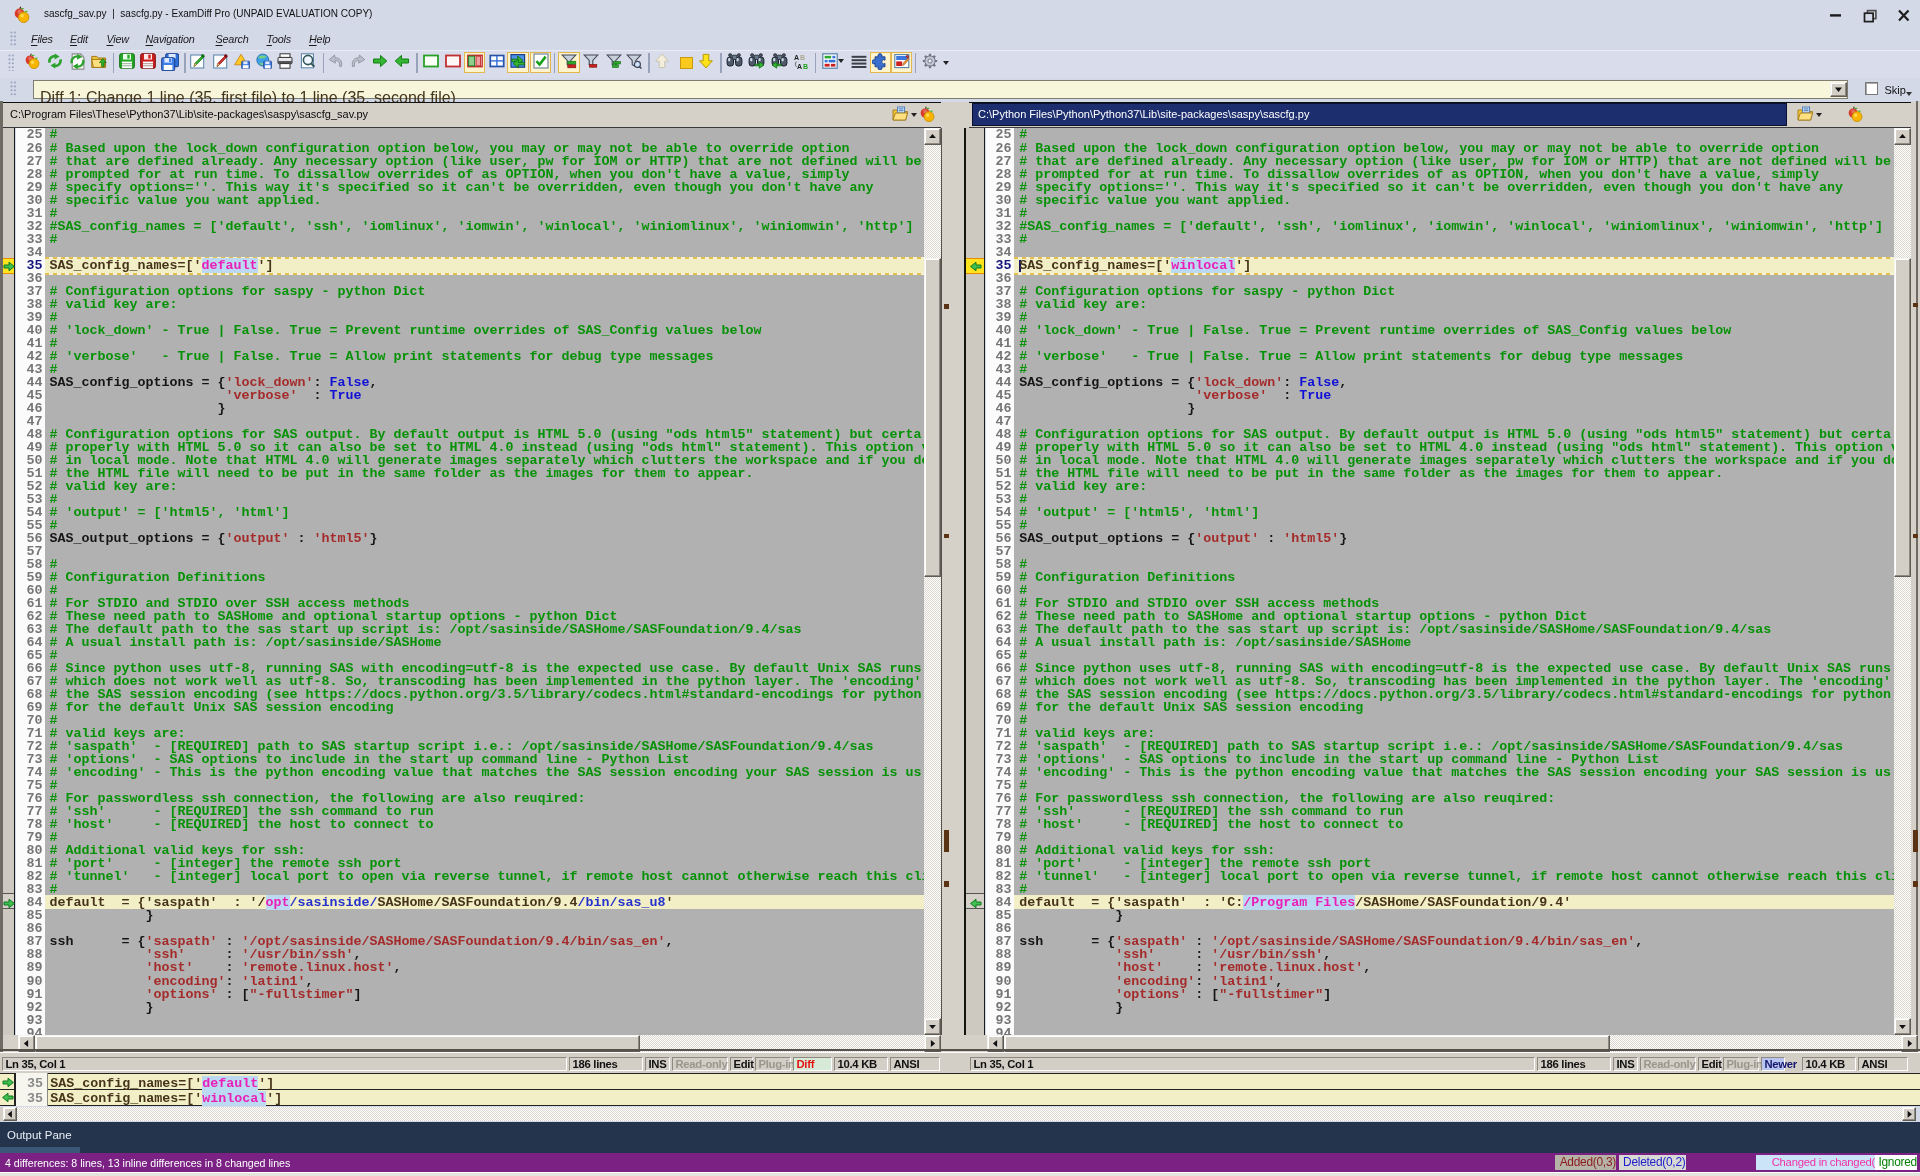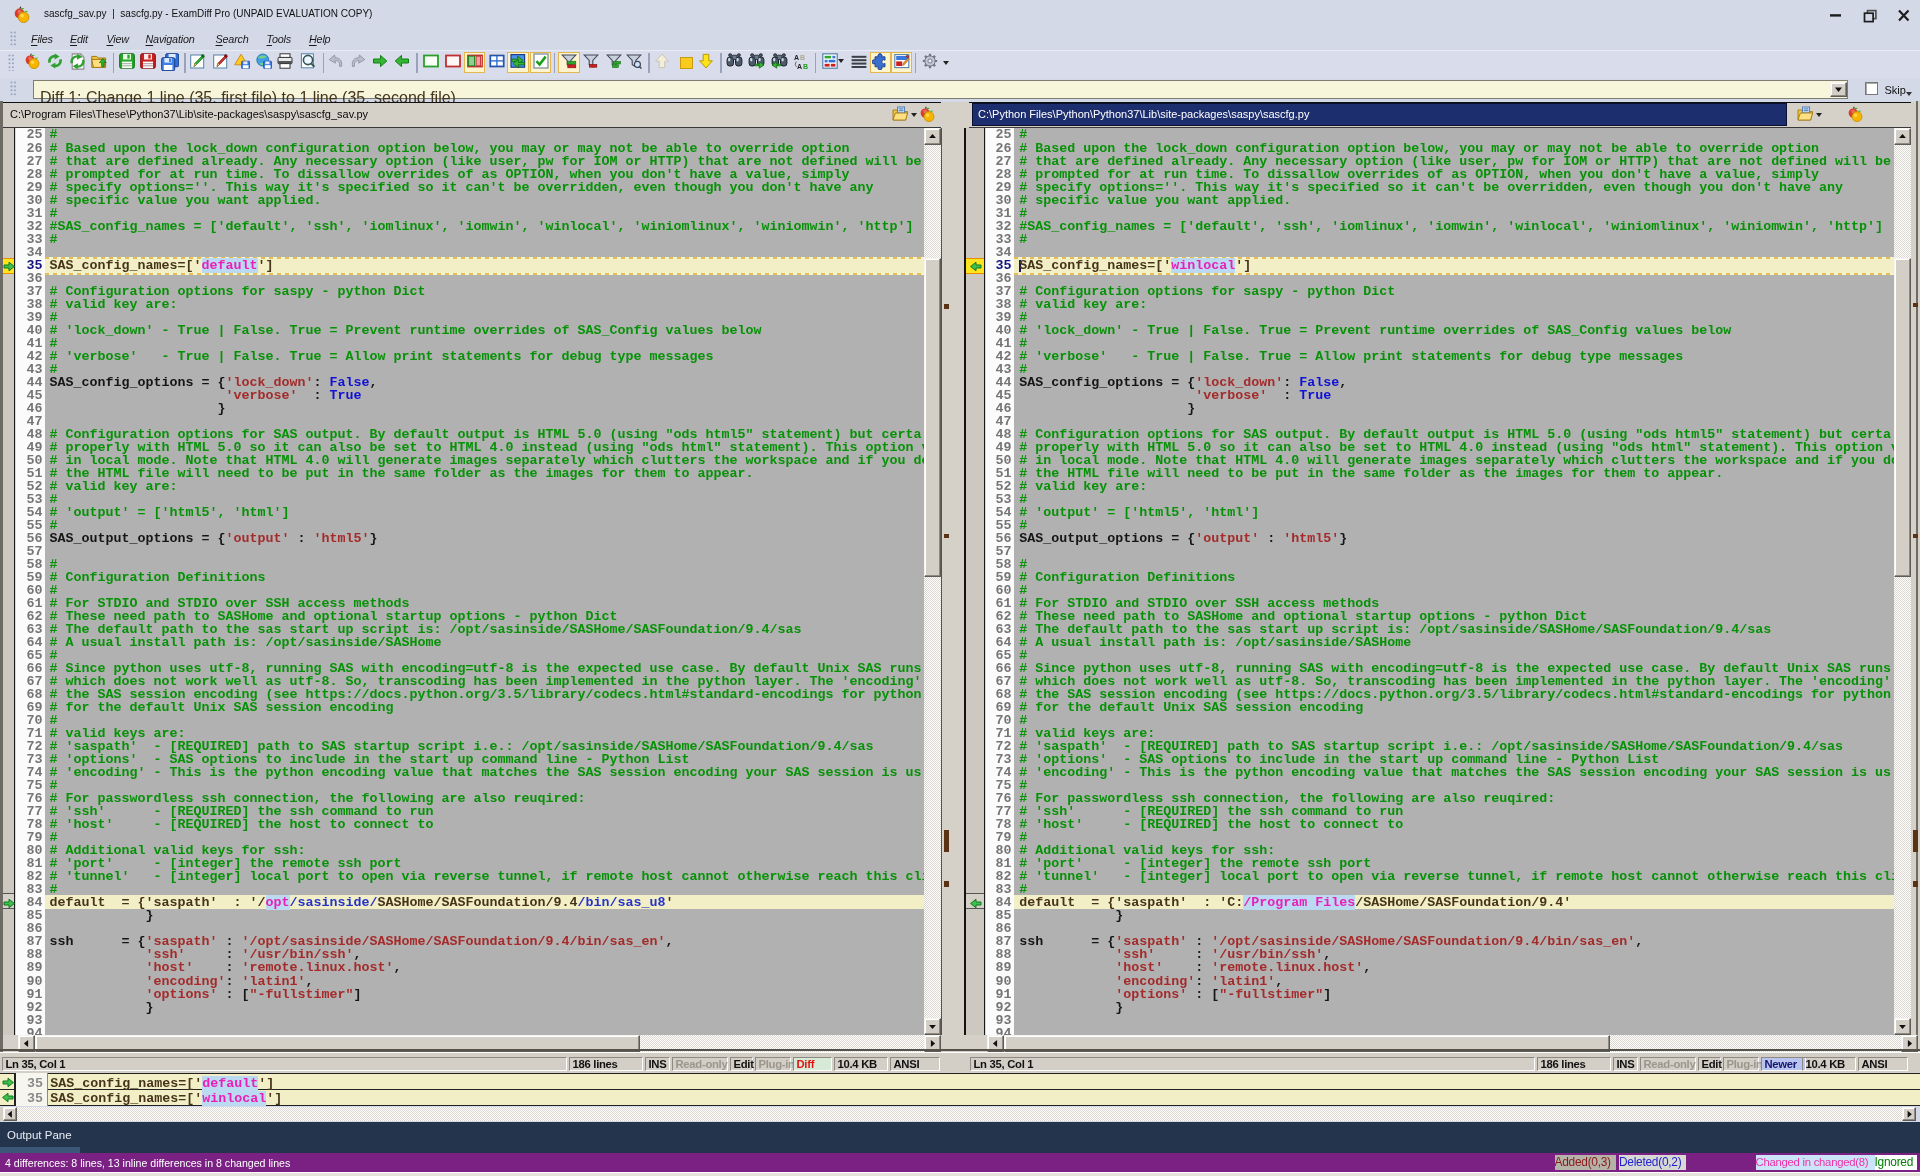--- a/index.html
+++ b/index.html
@@ -14,21 +14,21 @@
 .sbt { position:absolute; background:#d3cfc7; border:1px solid;
   border-color:#f6f4f0 #5f5b55 #5f5b55 #f6f4f0; box-shadow:inset -1px -1px 0 #8e8a82, inset 1px 1px 0 #fff; }
 .track { position:absolute; background:#f2f0ec;
   background-image:conic-gradient(#fff 90deg,#dbd7cf 90deg 180deg,#fff 180deg 270deg,#dbd7cf 270deg);
   background-size:2px 2px; }
 .stc { position:absolute; top:1056.5px; height:14.5px; border:1px solid; border-color:#8e8a82 #fff #fff #8e8a82;
   font-size:11.3px; color:#111; padding-left:2.5px; letter-spacing:-0.3px; line-height:12.5px; overflow:visible; white-space:nowrap;font-weight:bold; }
 .menu { position:absolute; top:32.8px; font-size:10.8px; letter-spacing:-0.2px; color:#1a1a1a;font-style:italic; }
 .menu u { text-decoration:underline; text-underline-offset:1.5px; }
 .pcell { position:absolute; top:1155.4px; height:14.8px; font-size:11.9px; line-height:14.6px; letter-spacing:-0.25px;
-  text-align:left; overflow:hidden; white-space:nowrap; }
+  text-align:right; overflow:hidden; white-space:nowrap; }
 </style></head>
 <body>
 
 <div class="abs" style="left:0;top:0;width:1920px;height:28px;background:#d4d9e8"></div>
 <svg style="position:absolute;left:13px;top:6px" width="17" height="17" viewBox="0 0 16 16">
     <circle cx="6.2" cy="7" r="4.6" fill="#d93b2b"></circle>
     <circle cx="6.2" cy="5.6" r="2" fill="#ef8070" opacity="0.7"></circle>
     <path d="M6.5 2.6 L7.3 0.8" stroke="#4a2a10" stroke-width="1.1" fill="none"></path>
     <path d="M7 2.8 C8.6 1.4 10 1.8 10.6 2.4 C9.4 3.4 8 3.4 7 2.8Z" fill="#3faa28"></path>
     <circle cx="10" cy="10.6" r="5" fill="#f7b500"></circle>
@@ -786,21 +786,21 @@
 <div class="stc " style="left:755px;width:36px;"><span style="color:#9a968e;">Plug-in</span></div>
 <div class="stc " style="left:793px;width:39px;background:#d7ead7;"><span style="color:#e21313;">Diff</span></div>
 <div class="stc " style="left:834px;width:54px;"><span style="">10.4 KB</span></div>
 <div class="stc " style="left:890px;width:50px;"><span style="">ANSI</span></div>
 <div class="stc " style="left:970px;width:565px;"><span style="">Ln 35, Col 1</span></div>
 <div class="stc " style="left:1537px;width:74px;"><span style="">186 lines</span></div>
 <div class="stc " style="left:1613px;width:25px;"><span style="">INS</span></div>
 <div class="stc " style="left:1640px;width:56px;"><span style="color:#9a968e;">Read-only</span></div>
 <div class="stc " style="left:1698px;width:23px;"><span style="">Edit</span></div>
 <div class="stc " style="left:1723px;width:36px;"><span style="color:#9a968e;">Plug-in</span></div>
-<div class="stc " style="left:1761px;width:45px;background:#b9c5f0;"><span style="color:#16166e;">Newer</span></div>
+<div class="stc " style="left:1761px;width:24px;background:#b9c5f0;"><span style="color:#16166e;">Newer</span></div>
 <div class="stc " style="left:1802px;width:54px;"><span style="">10.4 KB</span></div>
 <div class="stc " style="left:1858px;width:50px;"><span style="">ANSI</span></div>
 
 <div class="abs" style="left:0;top:1073.2px;width:1920px;height:32.4px;background:#f2eec6;border-top:1.4px solid #222;border-bottom:1.4px solid #222"></div>
 <div class="abs" style="left:0;top:1088.7px;width:1920px;height:1.5px;background:#222"></div>
 <div class="abs" style="left:14.3px;top:1073.2px;width:1.4px;height:32.4px;background:#222"></div>
 <div class="abs" style="left:15.7px;top:1073.2px;width:31px;height:32.4px;background:#f6f6ef"></div>
 <div class="abs" style="left:46.7px;top:1073.2px;width:1.4px;height:32.4px;background:#8a8a80"></div>
 <svg style="position:absolute;left:2px;top:1076.6px" width="12" height="11" viewBox="0 0 12 11">
     <path d="M1 4 h5 V1.2 L11.4 5.5 L6 9.8 V7 H1 Z" fill="#3fbf4f" stroke="#0e7a1e" stroke-width="1"></path>

